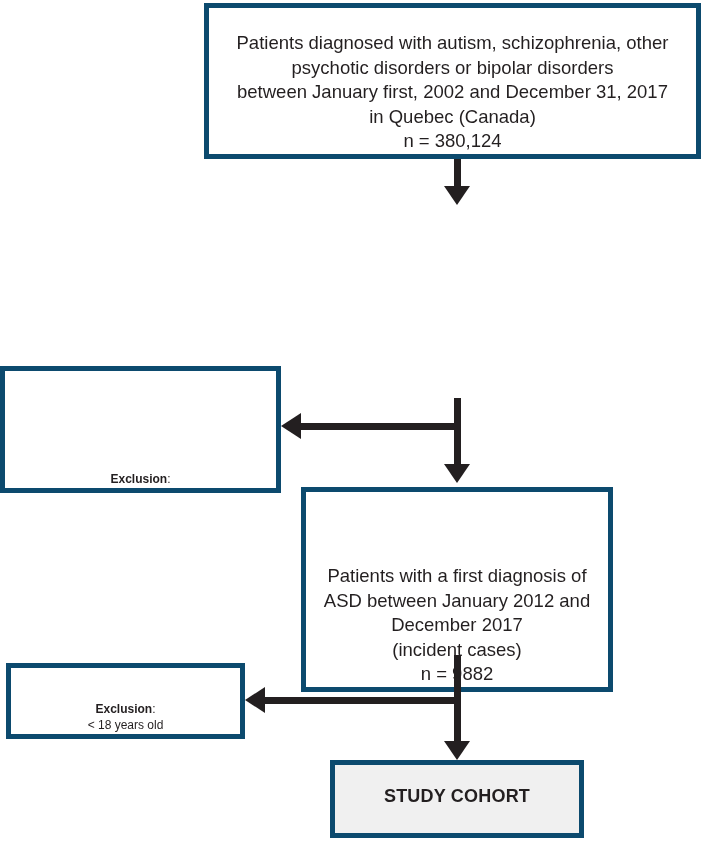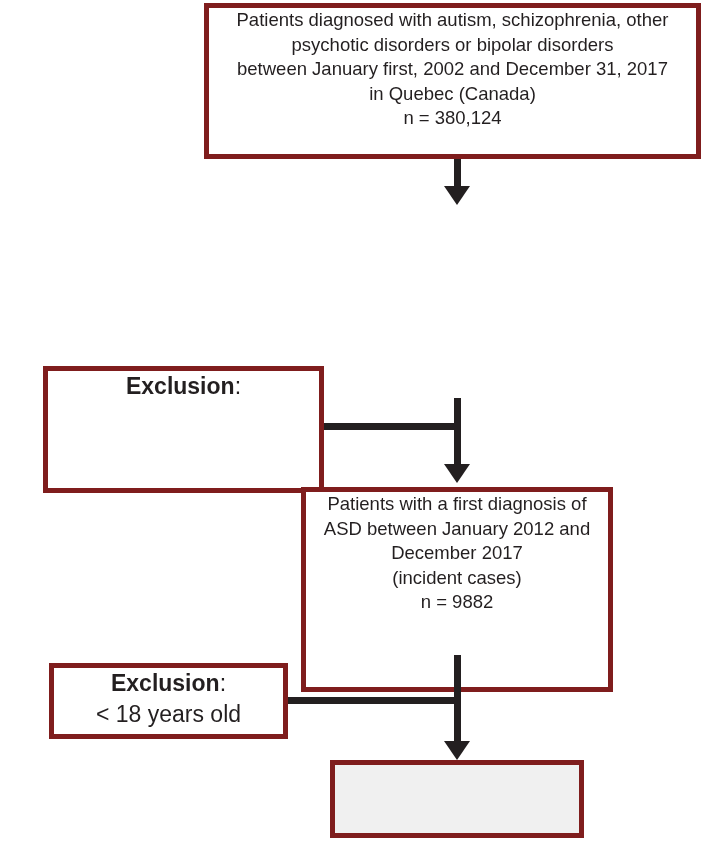--- a/index.html
+++ b/index.html
@@ -15,37 +15,37 @@
   #canvas {
     position: relative;
     width: 708px;
     height: 844px;
     background: #ffffff;
     overflow: hidden;
   }
   .box {
     position: absolute;
     box-sizing: border-box;
-    border: 5px solid #7f1d1d;
+    border: 5px solid #0c4a6e;
     background: #ffffff;
     display: flex;
-    align-items: flex-start;
+    align-items: flex-end;
     justify-content: center;
     text-align: center;
     color: #231f20;
     line-height: 1.33;
   }
   .box .txt {
     width: 100%;
     padding: 0 6px;
     box-sizing: border-box;
     white-space: pre-line;
   }
   .box-main { font-size: 18.5px; }
-  .box-excl { font-size: 23px; margin-left: 43px; }
+  .box-excl { font-size: 12px; }
   .box-cohort {
     background: #f0f0f0;
     font-size: 18px;
     font-weight: bold;
     letter-spacing: 0.2px;
   }
   .excl-title {
     font-weight: bold;
   }
   
@@ -112,16 +112,17 @@
 
   <div class="conn hline" style="left:264px; top:697px; width:194px; height:7px;"></div>
   <div class="arrow-left" style="left:245px; top:687px;"></div>
 
   <div class="box box-excl" style="left:6px; top:663px; width:239px; height:76px;">
     <div class="txt"><span class="excl-title">Exclusion</span><span>:</span><span style="display:block;">&lt; 18 years old</span></div>
   </div>
 
   <div class="box box-cohort" style="left:330px; top:760px; width:254px; height:78px;">
     <div class="txt">
+      <div>STUDY COHORT</div>
     </div>
   </div>
 
 </div>
 
 </body></html>

